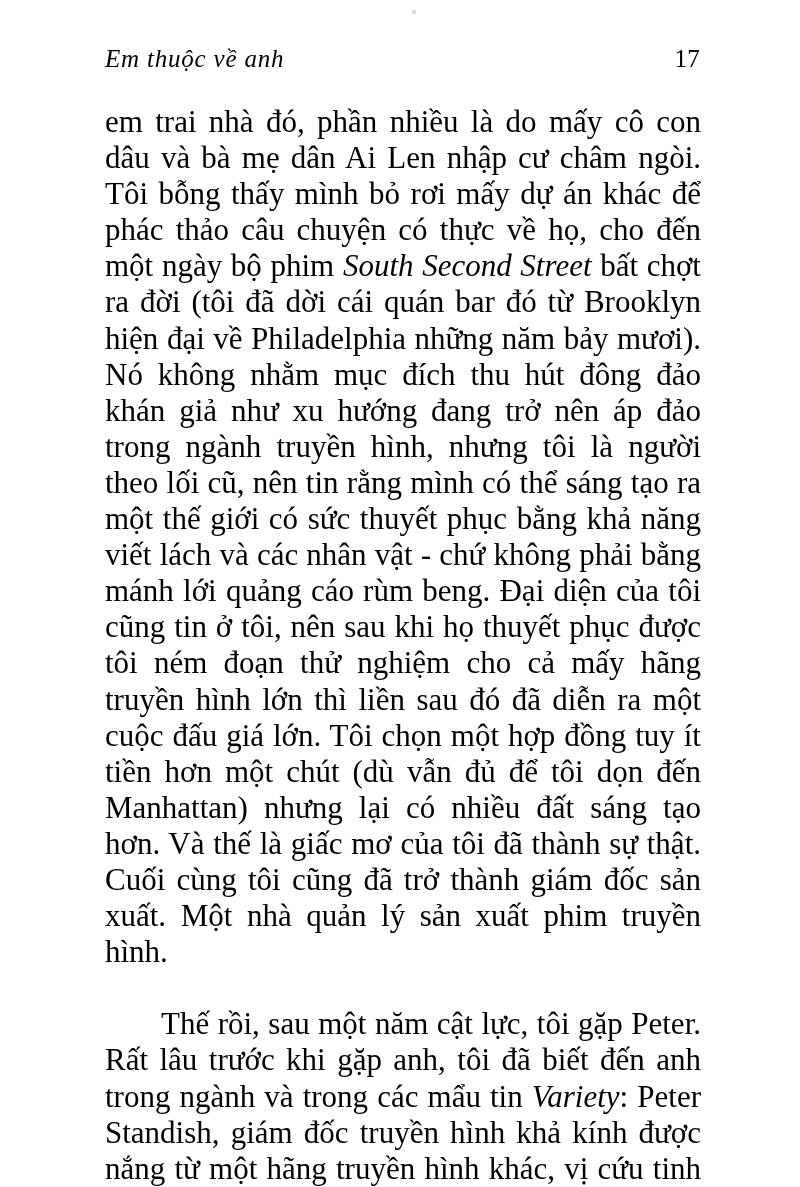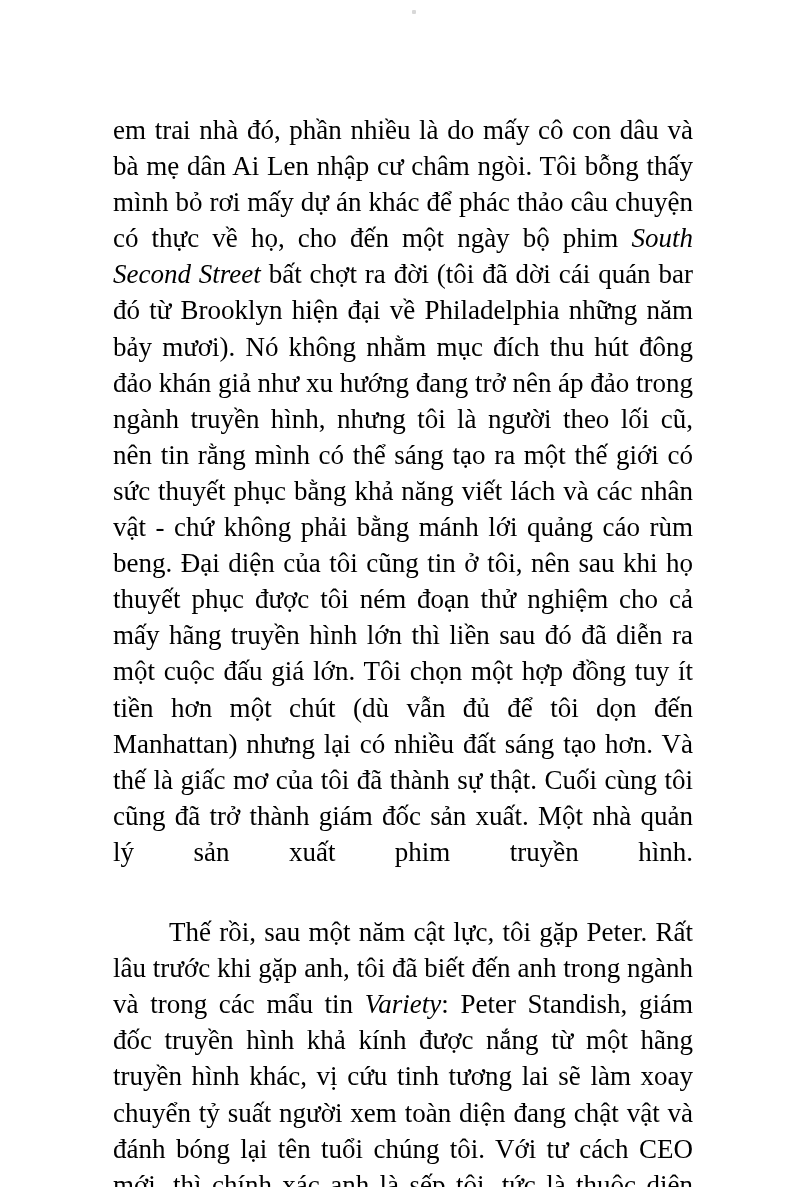--- a/index.html
+++ b/index.html
@@ -62,22 +62,22 @@
   }
 
   .text-block {
     position: absolute;
     left: 105px;
     top: 104px;
     width: 596px;
   }
 
   .para {
-    margin: 8px;
-    font-size: 27px;
+    margin: 0;
+    font-size: 31px;
     line-height: 36.1px;
     text-align: justify;
     text-justify: inter-word;
     word-spacing: -0.2px;
     hyphens: none;
   }
   .para + .para {
     margin-top: 0;
   }
   .para-indent {
@@ -94,19 +94,23 @@
     font-style: italic;
   }
 </style>
 </head>
 <body style="background: rgb(255, 255, 255); color: rgb(0, 0, 0);">
 
 <div class="page">
 
   <div class="scan-speck"></div>
 
+  <div class="running-head">
+    <span class="running-head-title">Em thuộc về anh</span>
+    <span class="running-head-folio">17</span>
+  </div>
 
   <div class="text-block">
     <p class="para"><span>em trai nhà đó, phần nhiều là do mấy cô con dâu và bà mẹ dân Ai Len nhập cư châm ngòi. Tôi bỗng thấy mình bỏ rơi mấy dự án khác để phác thảo câu chuyện có thực về họ, cho đến một ngày bộ phim </span><span class="title-italic">South Second Street</span><span> bất chợt ra đời (tôi đã dời cái quán bar đó từ Brooklyn hiện đại về Philadelphia những năm bảy mươi). Nó không nhằm mục đích thu hút đông đảo khán giả như xu hướng đang trở nên áp đảo trong ngành truyền hình, nhưng tôi là người theo lối cũ, nên tin rằng mình có thể sáng tạo ra một thế giới có sức thuyết phục bằng khả năng viết lách và các nhân vật - chứ không phải bằng mánh lới quảng cáo rùm beng. Đại diện của tôi cũng tin ở tôi, nên sau khi họ thuyết phục được tôi ném đoạn thử nghiệm cho cả mấy hãng truyền hình lớn thì liền sau đó đã diễn ra một cuộc đấu giá lớn. Tôi chọn một hợp đồng tuy ít tiền hơn một chút (dù vẫn đủ để tôi dọn đến Manhattan) nhưng lại có nhiều đất sáng tạo hơn. Và thế là giấc mơ của tôi đã thành sự thật. Cuối cùng tôi cũng đã trở thành giám đốc sản xuất. Một nhà quản lý sản xuất phim truyền hình.</span></p>
     <p class="para para-indent"><span>Thế rồi, sau một năm cật lực, tôi gặp Peter. Rất lâu trước khi gặp anh, tôi đã biết đến anh trong ngành và trong các mẩu tin </span><span class="title-italic">Variety</span><span>: Peter Standish, giám đốc truyền hình khả kính được nắng từ một hãng truyền hình khác, vị cứu tinh tương lai sẽ làm xoay chuyển tỷ suất người xem toàn diện đang chật vật và đánh bóng lại tên tuổi chúng tôi. Với tư cách CEO mới, thì chính xác anh là sếp tôi, tức là thuộc diện không hẹn hò theo một nguyên tắc nữa của tôi. Thế nhưng, vào buổi sáng tình cờ gặp anh ở quán cà phê Starbucks dưới sảnh tòa nhà chúng tôi làm việc, tôi đã tự cho mình một ngoại lệ và viện cớ rằng mình không phải nhân viên trực tiếp dưới quyền anh - đã có giám đốc chương trình đệm giữa chúng tôi trong thang</span></p>
   </div>
 
 </div>
 
 </body></html>

